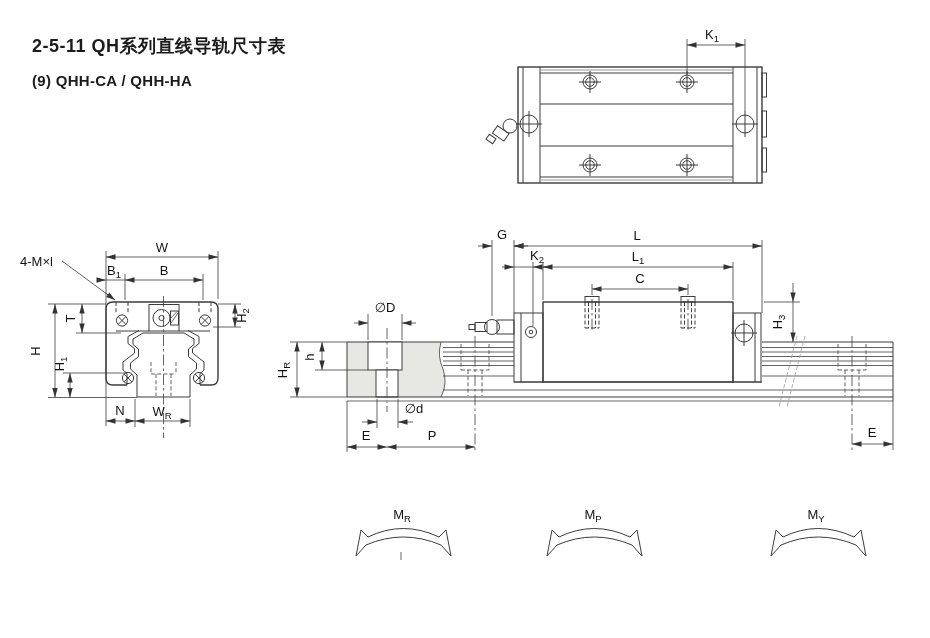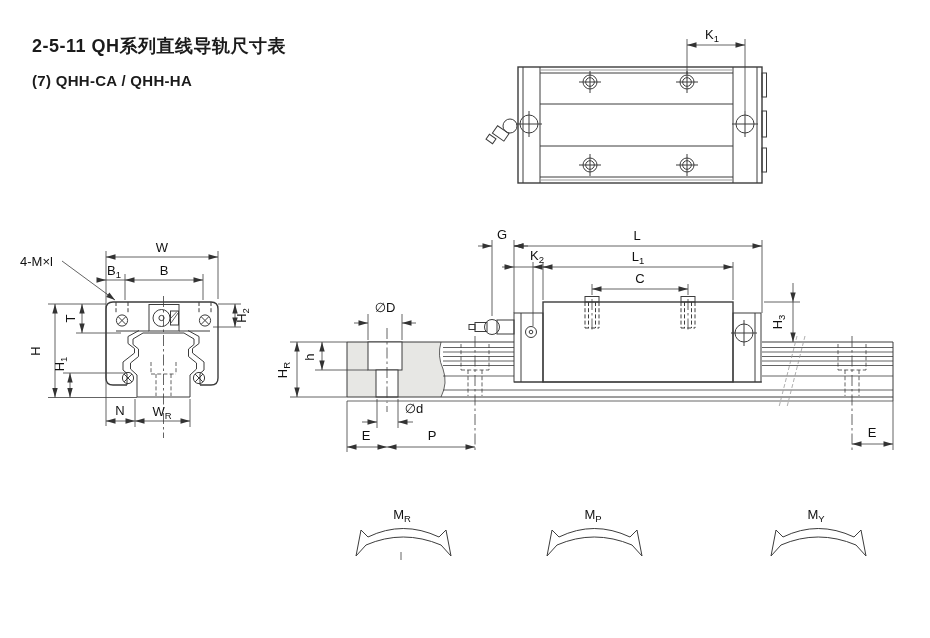--- a/index.html
+++ b/index.html
@@ -21,21 +21,21 @@
   text{font-family:"Liberation Sans",sans-serif;fill:#111;}
   .dim{font-size:13px;}
   .sub{font-size:9.5px;}
 </style>
 </head>
 <body>
 
 <div class="page">
   <div class="title-block">
     <div class="title-line1">2-5-11 QH系列直线导轨尺寸表</div>
-    <div class="title-line2">(7) QHH-CA / QHH-HA</div>
+    <div class="title-line2">(9) QHH-CA / QHH-HA</div>
   </div>
 
   <svg width="930" height="638" viewBox="0 0 930 638">
     <defs>
       <path id="aR" d="M0,0 L-9.5,-2.7 L-9.5,2.7 Z"></path>
       <path id="aL" d="M0,0 L9.5,-2.7 L9.5,2.7 Z"></path>
       <path id="aU" d="M0,0 L-2.7,9.5 L2.7,9.5 Z"></path>
       <path id="aD" d="M0,0 L-2.7,-9.5 L2.7,-9.5 Z"></path>
       <g id="xh7" class="s">
           <circle r="7"></circle>

